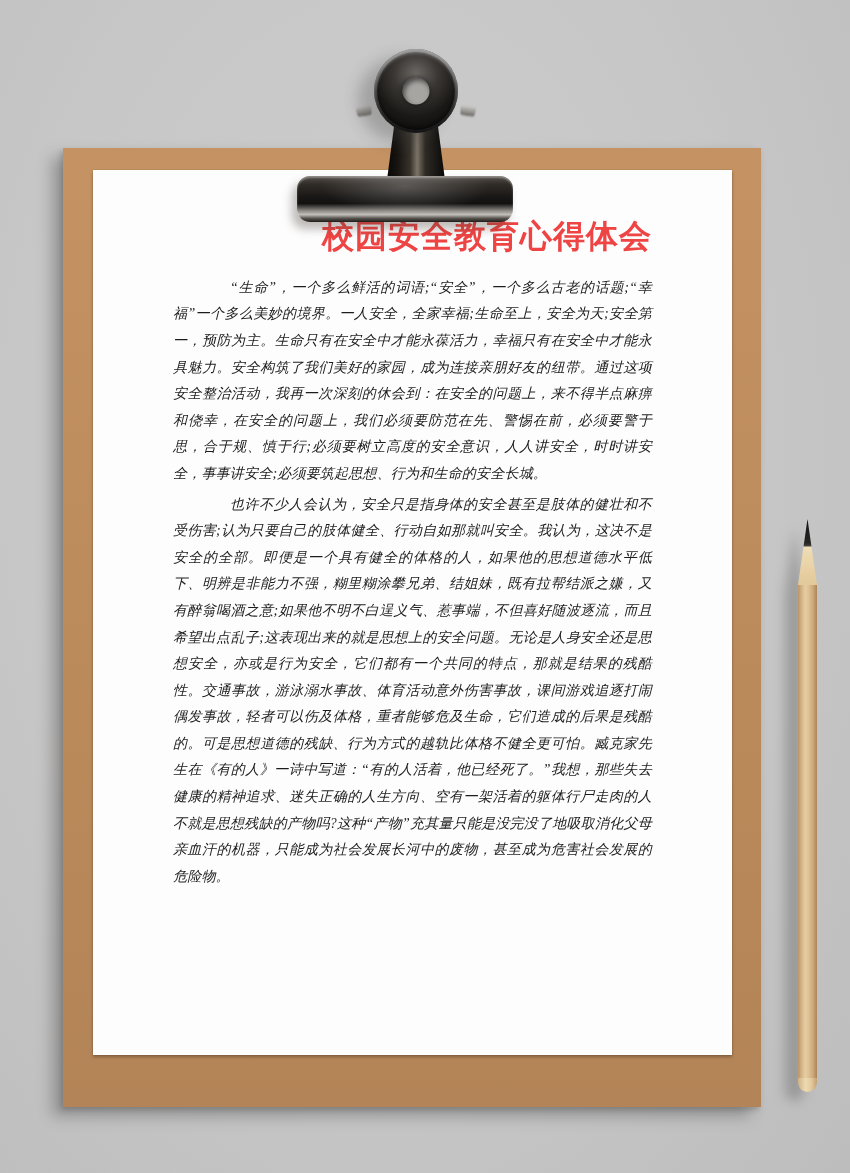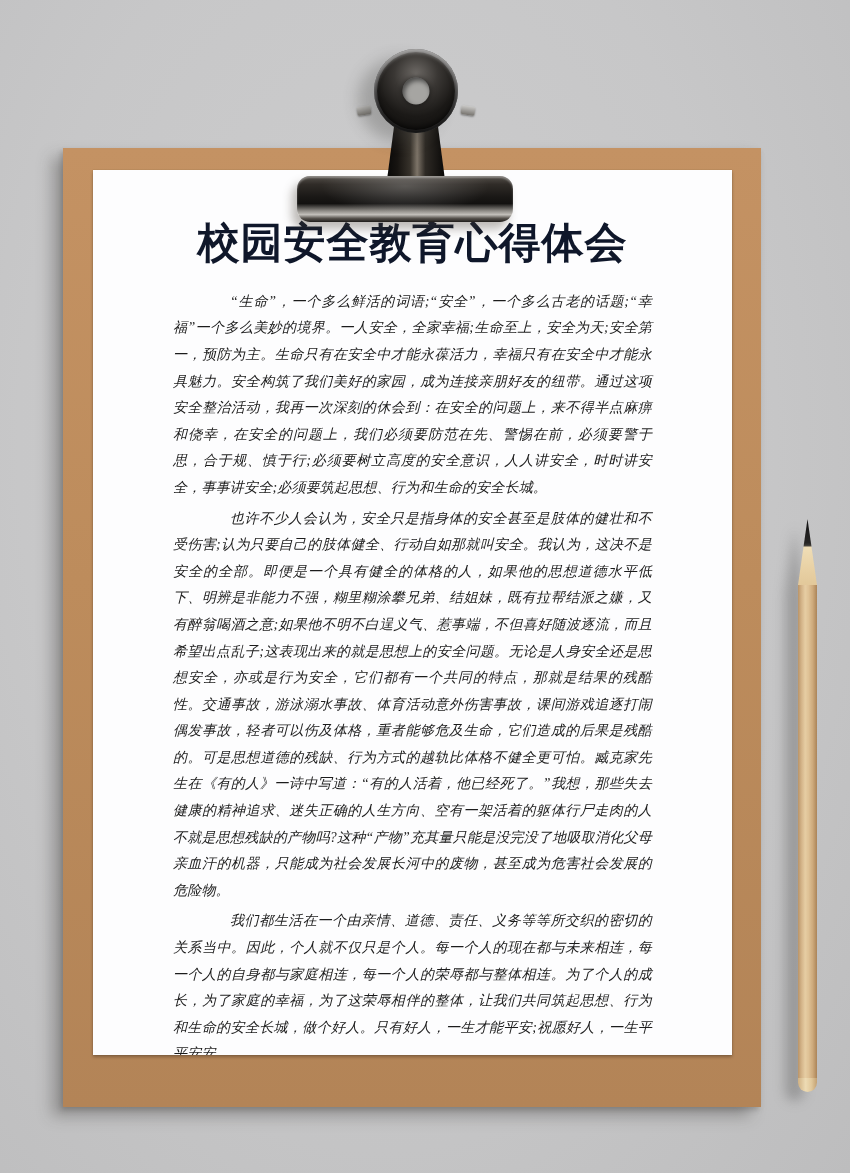--- a/index.html
+++ b/index.html
@@ -19,23 +19,23 @@
     background:linear-gradient(180deg,#c49263 0%,var(--board) 45%,#b38457 100%);
     box-shadow:-11px 9px 14px rgba(60,58,55,0.35), -2px 3px 5px rgba(60,58,55,0.25);
   }
   .paper{
     position:absolute;left:30px;top:22px;width:639px;height:885px;
     background:var(--paper);
     box-shadow:0 2px 3px rgba(0,0,0,0.28), 0 0 1px rgba(0,0,0,0.2);
     padding:0 80px;box-sizing:border-box;overflow:hidden;
   }
   .doc-title{
-    margin:44px 0 16px 0;text-align:center;
+    margin:44px 0 16px 0;text-align:right;
     font-family:"Liberation Sans","DejaVu Sans",sans-serif;
-    font-weight:700;font-size:42px;line-height:1.4;letter-spacing:1px;color:#0f172a;
+    font-weight:700;font-size:32px;line-height:1.4;letter-spacing:1px;color:#ef4444;
   }
   .doc-par{
     margin:0 0 4px 0;font-size:14px;line-height:26.6px;letter-spacing:0.2px;
     color:var(--ink);text-align:justify;text-indent:57px;font-style:italic;
   }
 
   
   .clip{position:absolute;inset:0;pointer-events:none;}
   .clip-ring{
     position:absolute;left:374px;top:49px;width:84px;height:84px;border-radius:50%;
@@ -95,21 +95,20 @@
 <body>
 
 <div class="scene">
 
   <div class="clipboard">
     <div class="paper">
       <h1 class="doc-title">校园安全教育心得体会</h1>
       <div id="doc-body">
           <p class="doc-par">“生命”，一个多么鲜活的词语;“安全”，一个多么古老的话题;“幸福”一个多么美妙的境界。一人安全，全家幸福;生命至上，安全为天;安全第一，预防为主。生命只有在安全中才能永葆活力，幸福只有在安全中才能永具魅力。安全构筑了我们美好的家园，成为连接亲朋好友的纽带。通过这项安全整治活动，我再一次深刻的休会到：在安全的问题上，来不得半点麻痹和侥幸，在安全的问题上，我们必须要防范在先、警惕在前，必须要警于思，合于规、慎于行;必须要树立高度的安全意识，人人讲安全，时时讲安全，事事讲安全;必须要筑起思想、行为和生命的安全长城。</p>
           <p class="doc-par">也许不少人会认为，安全只是指身体的安全甚至是肢体的健壮和不受伤害;认为只要自己的肢体健全、行动自如那就叫安全。我认为，这决不是安全的全部。即便是一个具有健全的体格的人，如果他的思想道德水平低下、明辨是非能力不强，糊里糊涂攀兄弟、结姐妹，既有拉帮结派之嫌，又有醉翁喝酒之意;如果他不明不白逞义气、惹事端，不但喜好随波逐流，而且希望出点乱子;这表现出来的就是思想上的安全问题。无论是人身安全还是思想安全，亦或是行为安全，它们都有一个共同的特点，那就是结果的残酷性。交通事故，游泳溺水事故、体育活动意外伤害事故，课间游戏追逐打闹偶发事故，轻者可以伤及体格，重者能够危及生命，它们造成的后果是残酷的。可是思想道德的残缺、行为方式的越轨比体格不健全更可怕。臧克家先生在《有的人》一诗中写道：“有的人活着，他已经死了。”我想，那些失去健康的精神追求、迷失正确的人生方向、空有一架活着的躯体行尸走肉的人不就是思想残缺的产物吗?这种“产物”充其量只能是没完没了地吸取消化父母亲血汗的机器，只能成为社会发展长河中的废物，甚至成为危害社会发展的危险物。</p>
-          <p class="doc-par">我们都生活在一个由亲情、道德、责任、义务等等所交织的密切的关系当中。因此，个人就不仅只是个人。每一个人的现在都与未来相连，每一个人的自身都与家庭相连，每一个人的荣辱都与整体相连。为了个人的成长，为了家庭的幸福，为了这荣辱相伴的整体，让我们共同筑起思想、行为和生命的安全长城，做个好人。只有好人，一生才能平安;祝愿好人，一生平平安安。</p>
         </div>
     </div>
   </div>
 
   <div class="clip">
     <div class="clip-tab left"></div>
     <div class="clip-tab right"></div>
     <div class="clip-neck"></div>
     <div class="clip-bar"></div>
     <div class="clip-ring">

